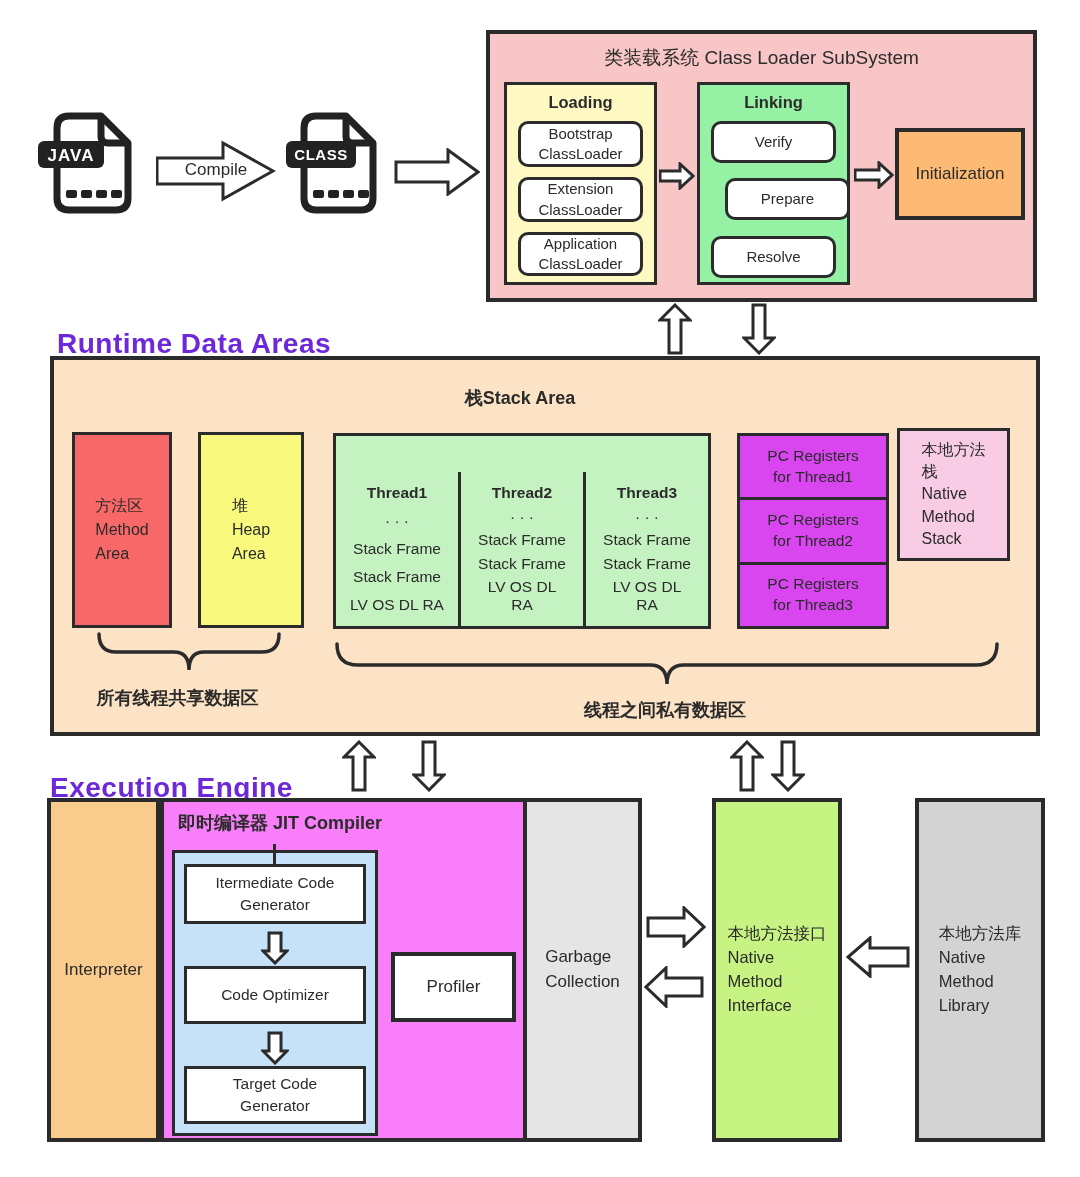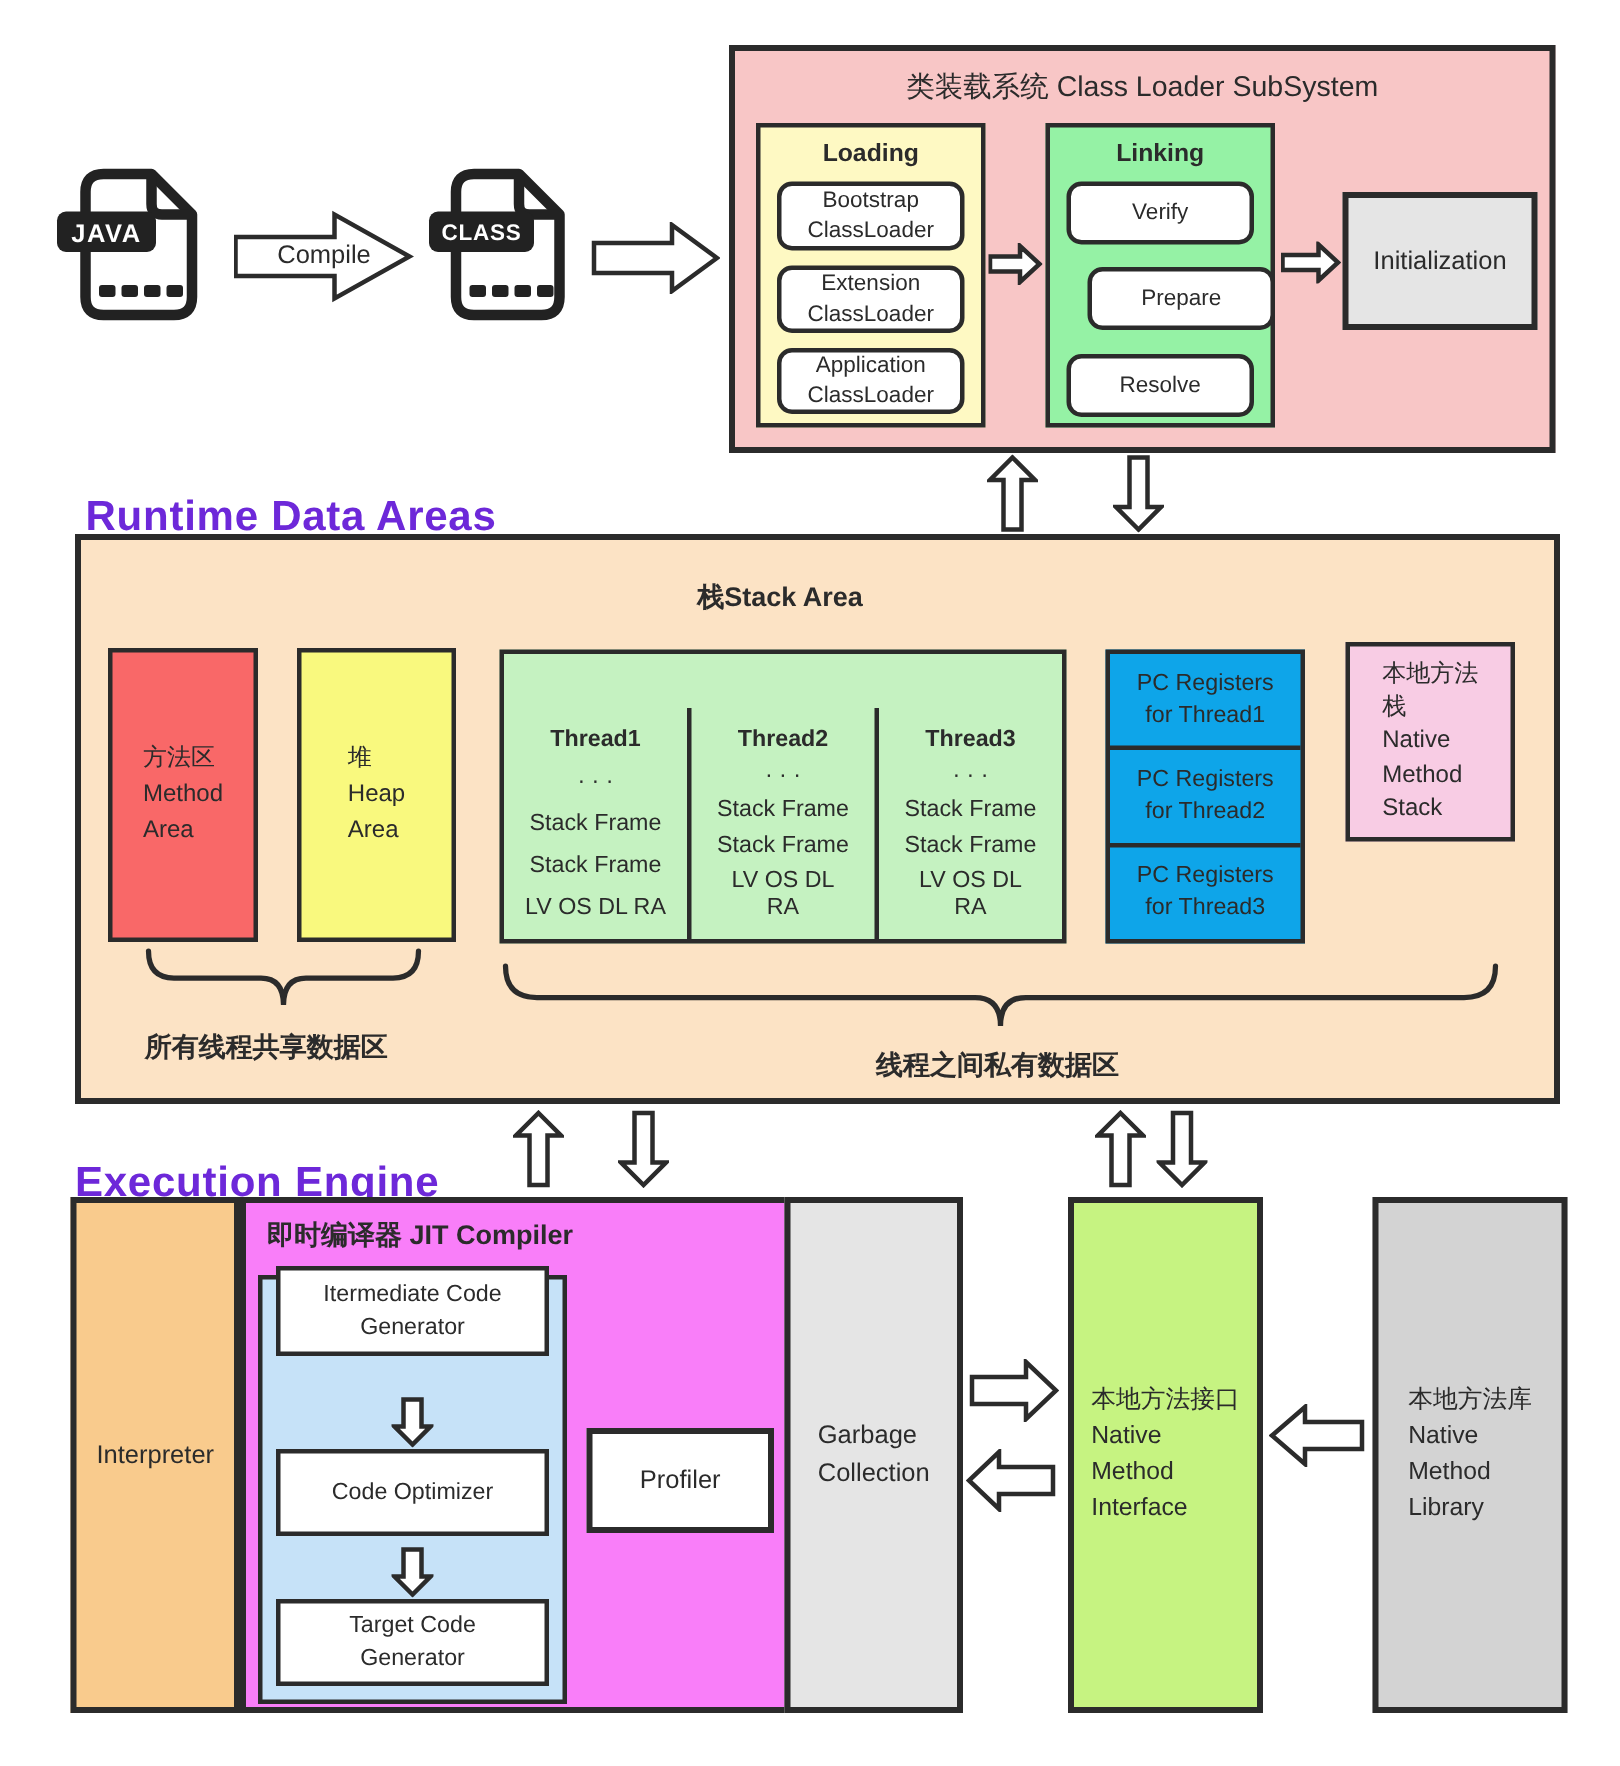--- a/index.html
+++ b/index.html
@@ -87,21 +87,21 @@
     <div class="abs center w600" style="left:0;top:6px;width:100%;height:22px;font-size:16.5px;">Linking</div>
     <div class="white-item" style="left:11px;top:36px;width:125px;height:42px;">Verify</div>
     <div class="white-item" style="left:25px;top:93px;width:125px;height:42px;">Prepare</div>
     <div class="white-item" style="left:11px;top:151px;width:125px;height:42px;">Resolve</div>
   </div>
 
   <svg class="abs" style="left:854px;top:161px" width="40" height="28" viewBox="0 0 40 28">
     <polygon class="arrow-poly" points="1,9 25,9 25,2 38,14 25,26 25,19 1,19"></polygon>
   </svg>
 
-  <div class="box center" style="left:895px;top:128px;width:130px;height:92px;background:#e5e5e5;font-size:17px;">Initialization</div>
+  <div class="box center" style="left:895px;top:128px;width:130px;height:92px;background:#fdba74;font-size:17px;">Initialization</div>
 
   <svg class="abs" style="left:658px;top:303px" width="34" height="52" viewBox="0 0 34 52">
     <polygon class="arrow-poly" points="17,2 32,17 23,17 23,50 11,50 11,17 2,17"></polygon>
   </svg>
   <svg class="abs" style="left:742px;top:303px" width="34" height="52" viewBox="0 0 34 52">
     <polygon class="arrow-poly" points="17,50 2,35 11,35 11,2 23,2 23,35 32,35"></polygon>
   </svg>
 
   <div class="abs redtitle" style="left:57px;top:328px;">Runtime Data Areas</div>
 
@@ -133,21 +133,21 @@
     </div>
     <div class="thread-col">
       <div class="w600">Thread3</div>
       <div>· · ·</div>
       <div>Stack Frame</div>
       <div>Stack Frame</div>
       <div style="max-width:92px;">LV OS DL RA</div>
     </div>
   </div>
 
-  <div class="box3" style="left:737px;top:433px;width:133px;height:196px;background:#0ea5e9;display:flex;flex-direction:column;">
+  <div class="box3" style="left:737px;top:433px;width:152px;height:196px;background:#d946ef;display:flex;flex-direction:column;">
     <div class="pc-cell" style="border-bottom:3px solid #2b2b2b;">PC Registers
 for Thread1</div>
     <div class="pc-cell" style="border-bottom:3px solid #2b2b2b;">PC Registers
 for Thread2</div>
     <div class="pc-cell">PC Registers
 for Thread3</div>
   </div>
 
   <div class="box3 center pre" style="left:897px;top:428px;width:113px;height:133px;background:#f8cce4;font-size:16px;line-height:1.4;">本地方法
 栈
@@ -181,21 +181,21 @@
   <div class="abs redtitle" style="left:50px;top:772px;">Execution Engine</div>
 
   <div class="box center" style="left:47px;top:798px;width:113px;height:344px;background:#f9cb8d;font-size:17px;">Interpreter</div>
 
   <div class="box" style="left:160px;top:798px;width:367px;height:344px;background:#f97ef9;"></div>
   <div class="abs w600" style="left:178px;top:811px;font-size:18px;">即时编译器 JIT Compiler</div>
 
   <div class="box3" style="left:172px;top:850px;width:206px;height:286px;background:#c6e2f8;"></div>
   <div class="abs" style="left:273px;top:844px;width:3px;height:24px;background:#2b2b2b;"></div>
 
-  <div class="step-box pre" style="left:184px;top:844px;width:182px;height:60px;">Itermediate Code
+  <div class="step-box pre" style="left:184px;top:864px;width:182px;height:60px;">Itermediate Code
 Generator</div>
   <svg class="abs" style="left:261px;top:931px" width="28" height="34" viewBox="0 0 28 34">
     <polygon class="arrow-poly" points="14,32 2,20 8,20 8,2 20,2 20,20 26,20"></polygon>
   </svg>
   <div class="step-box" style="left:184px;top:966px;width:182px;height:58px;">Code Optimizer</div>
   <svg class="abs" style="left:261px;top:1031px" width="28" height="34" viewBox="0 0 28 34">
     <polygon class="arrow-poly" points="14,32 2,20 8,20 8,2 20,2 20,20 26,20"></polygon>
   </svg>
   <div class="step-box pre" style="left:184px;top:1066px;width:182px;height:58px;">Target Code
 Generator</div>

